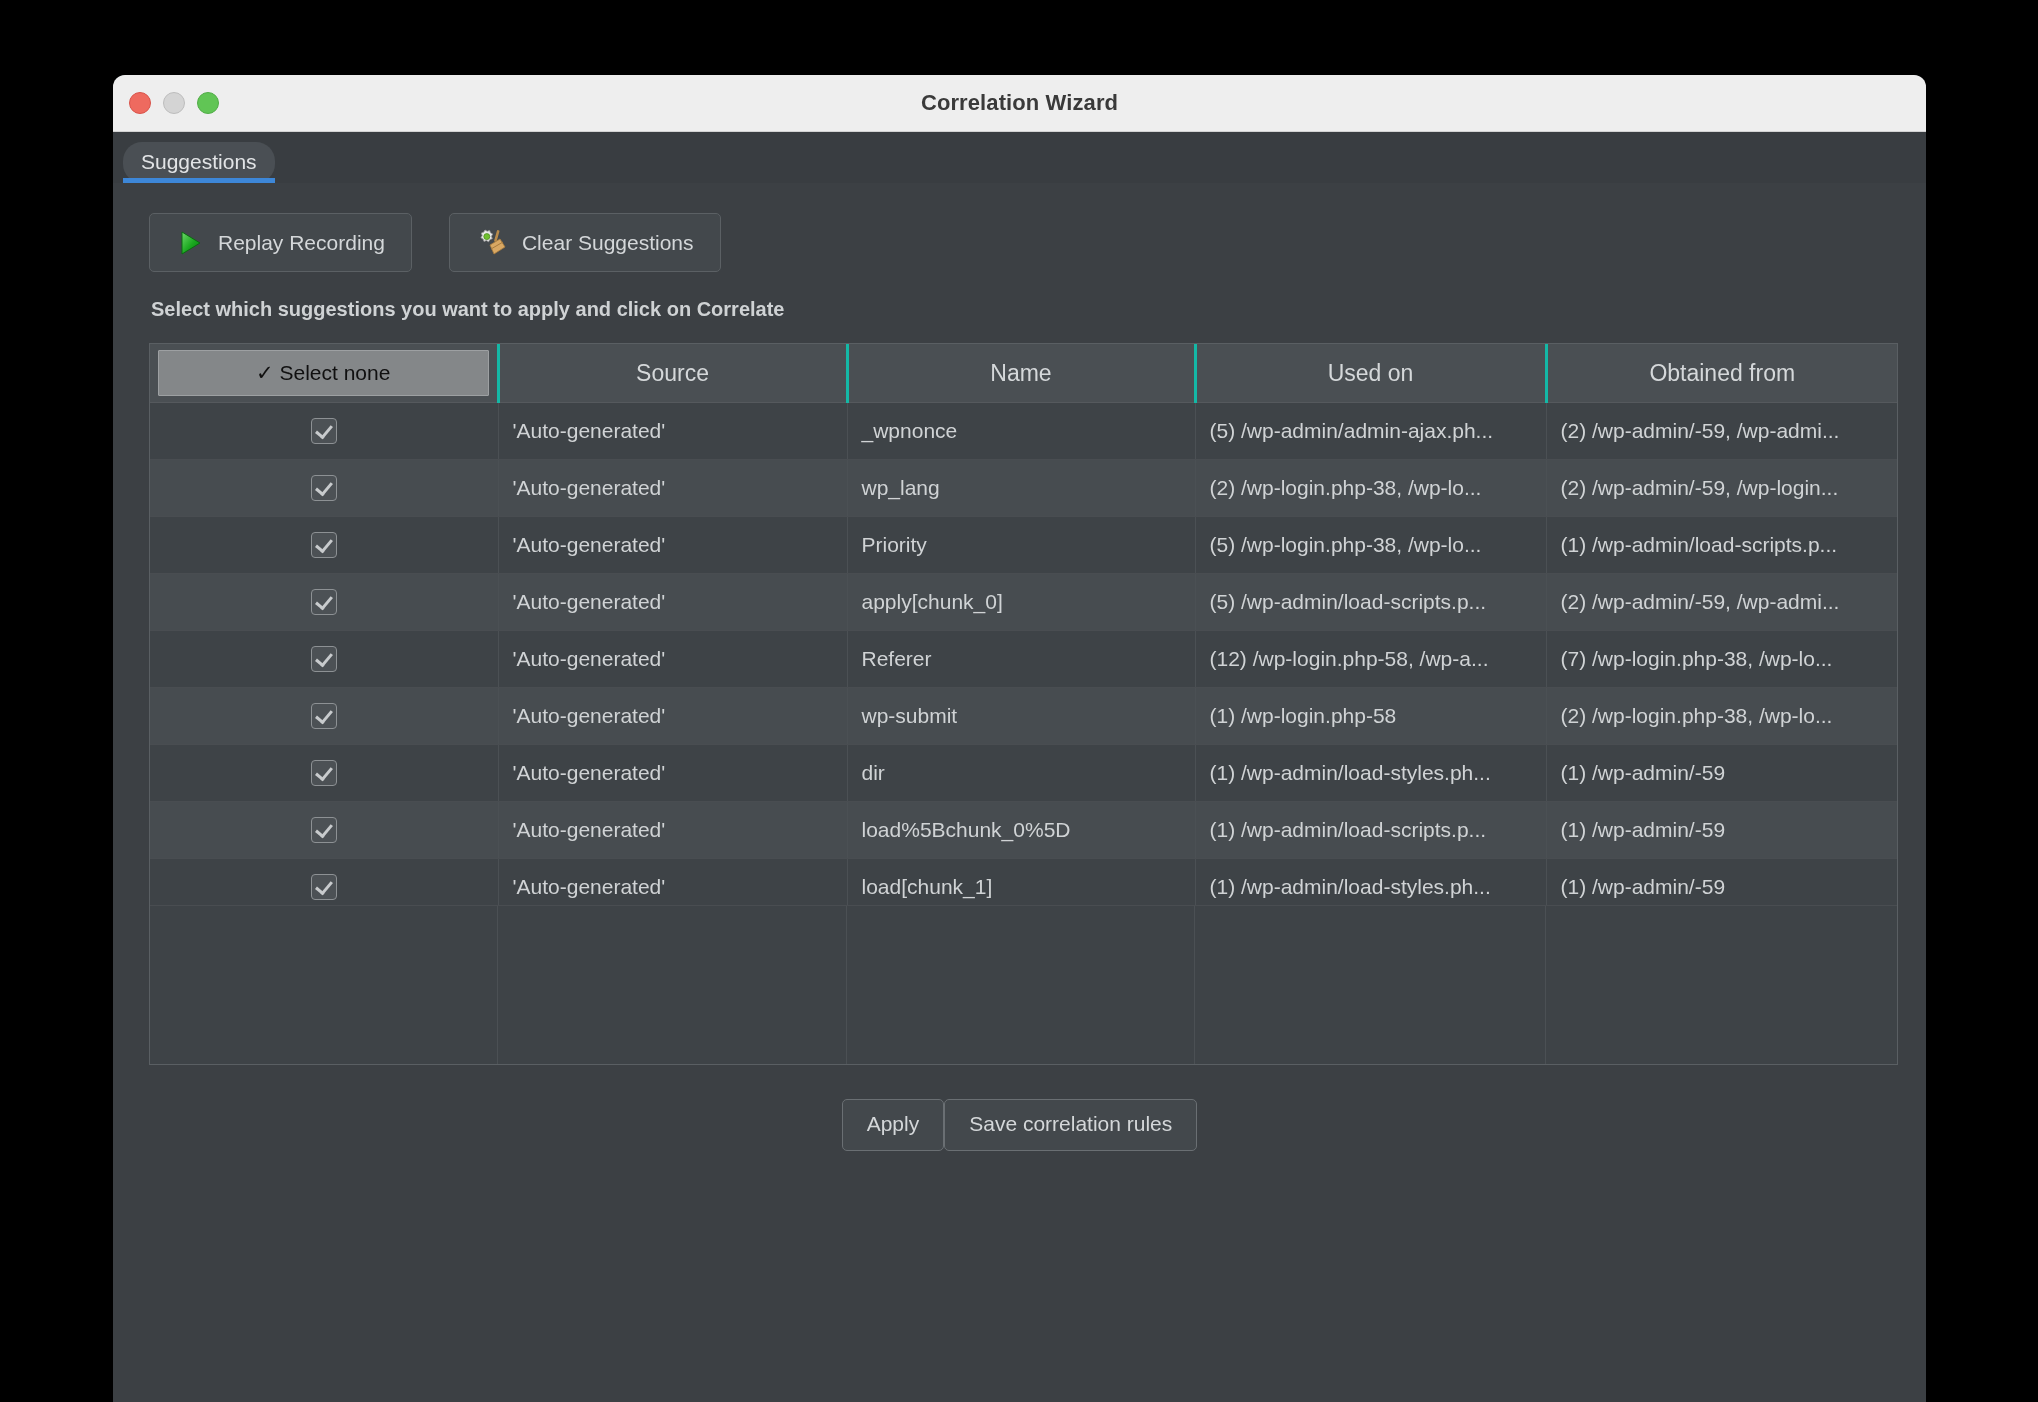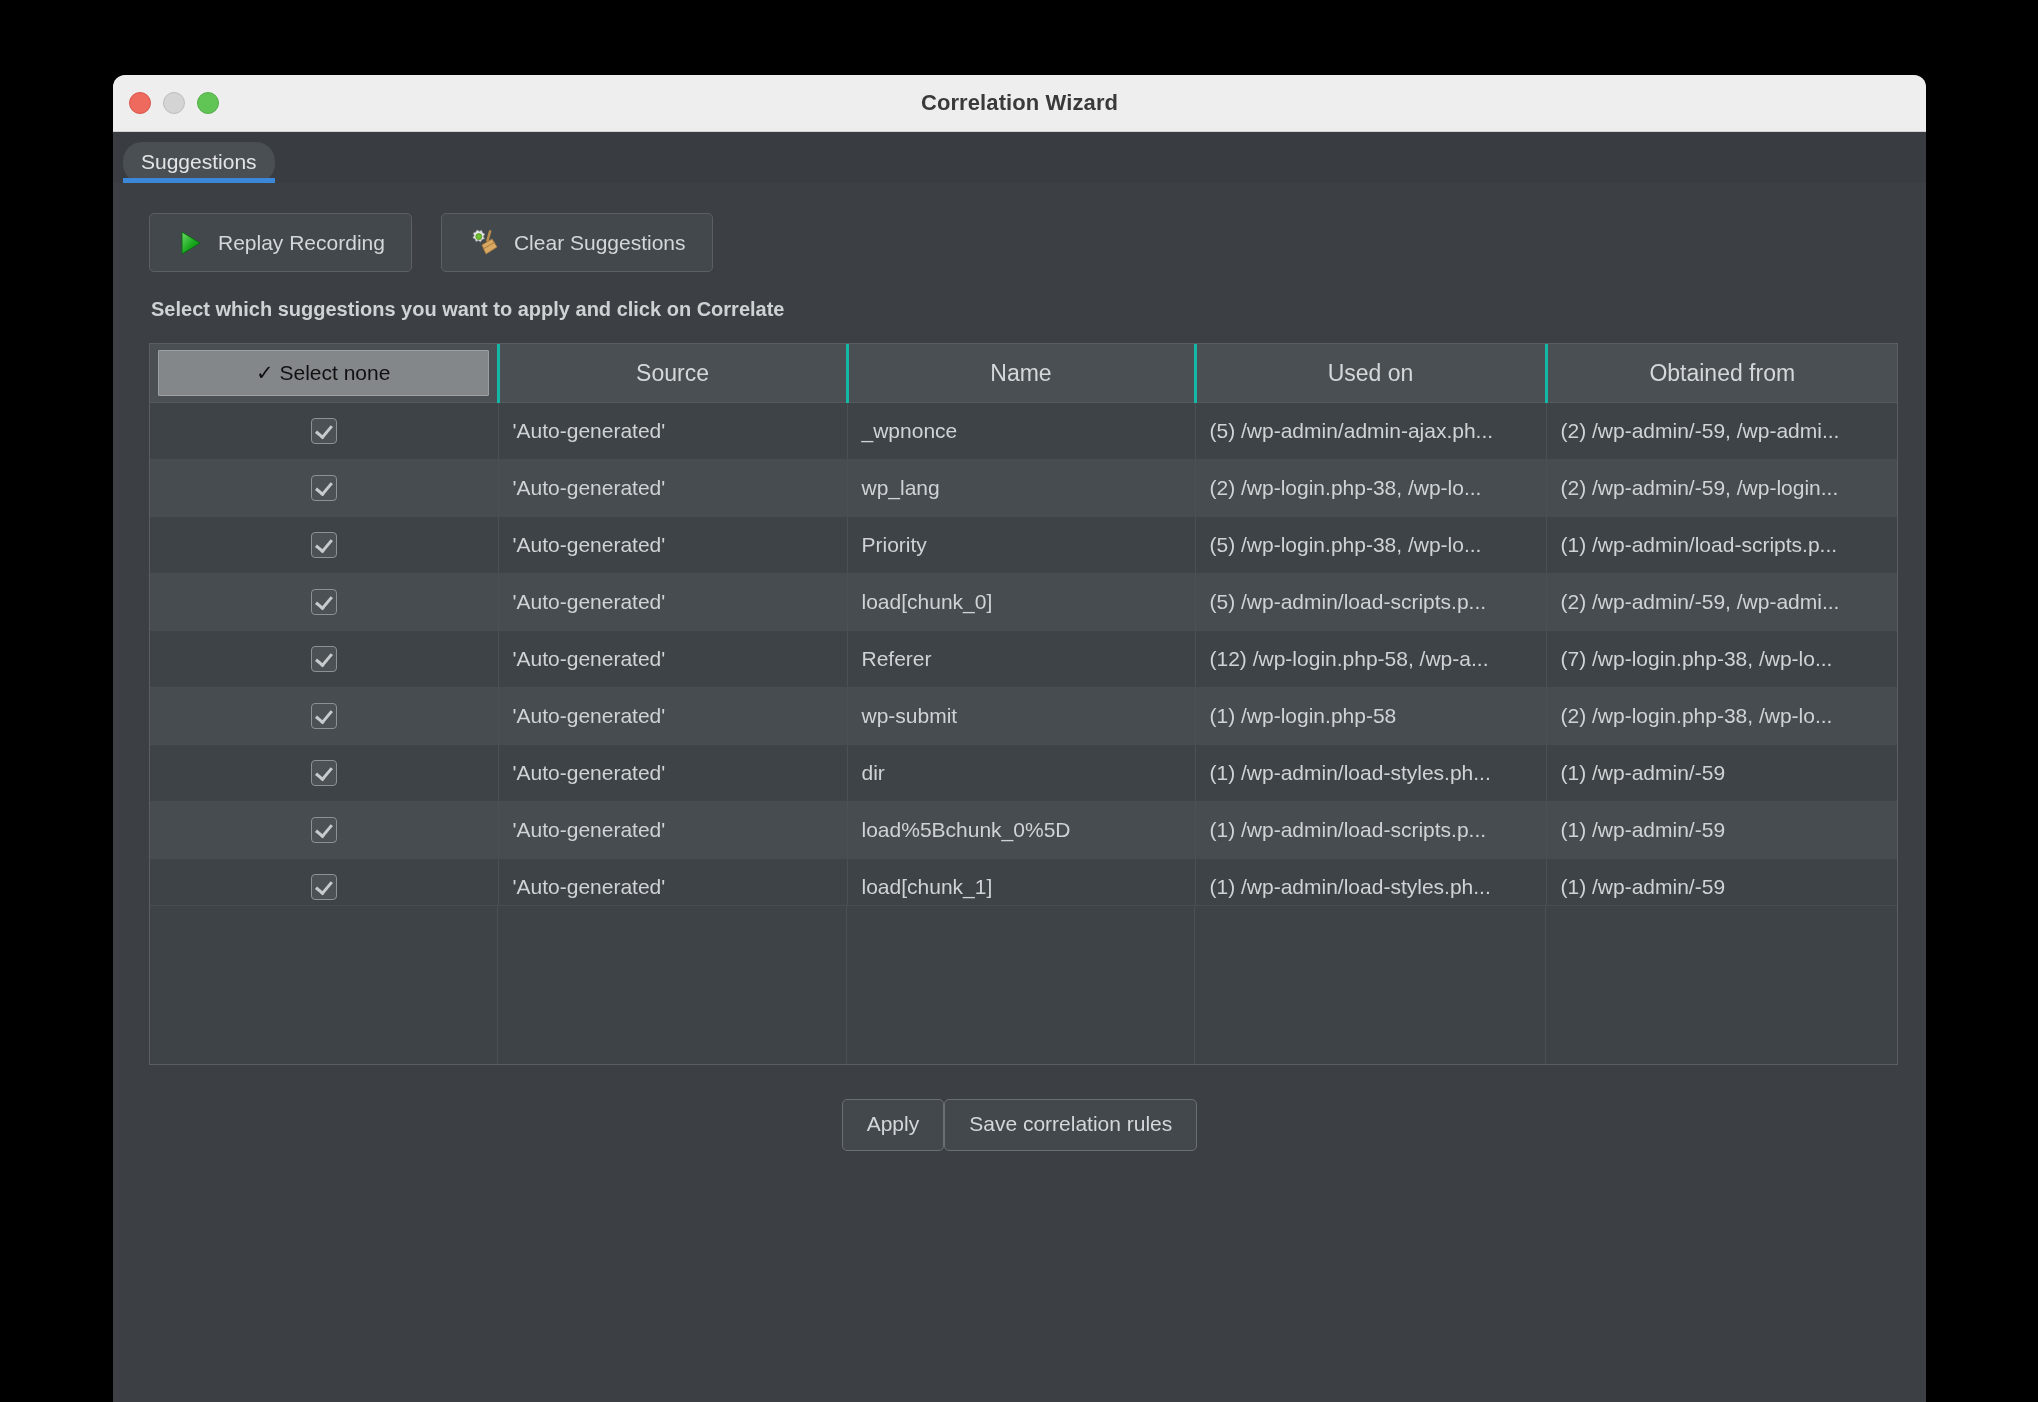--- a/index.html
+++ b/index.html
@@ -104,21 +104,21 @@
   .content {
     position: relative;
     height: calc(100% - 51px);
     background: #3c4044;
     padding: 0;
   }
 
   
   .toolbar {
     display: flex;
-    gap: 29px;
+    gap: 37px;
     padding: 30px 0 0 36px;
   }
   .tbtn {
     display: inline-flex;
     align-items: center;
     gap: 14px;
     height: 57px;
     padding: 0 26px;
     border: 1px solid #5b6064;
     border-radius: 5px;
@@ -368,21 +368,21 @@
                 <tr>
                   <td class="cell-check"><span class="cbox"></span></td>
                   <td>'Auto-generated'</td>
                   <td>Priority</td>
                   <td>(5) /wp-login.php-38, /wp-lo...</td>
                   <td>(1) /wp-admin/load-scripts.p...</td>
                 </tr>
                 <tr>
                   <td class="cell-check"><span class="cbox"></span></td>
                   <td>'Auto-generated'</td>
-                  <td>load[chunk_0]</td>
+                  <td>apply[chunk_0]</td>
                   <td>(5) /wp-admin/load-scripts.p...</td>
                   <td>(2) /wp-admin/-59, /wp-admi...</td>
                 </tr>
                 <tr>
                   <td class="cell-check"><span class="cbox"></span></td>
                   <td>'Auto-generated'</td>
                   <td>Referer</td>
                   <td>(12) /wp-login.php-58, /wp-a...</td>
                   <td>(7) /wp-login.php-38, /wp-lo...</td>
                 </tr>

